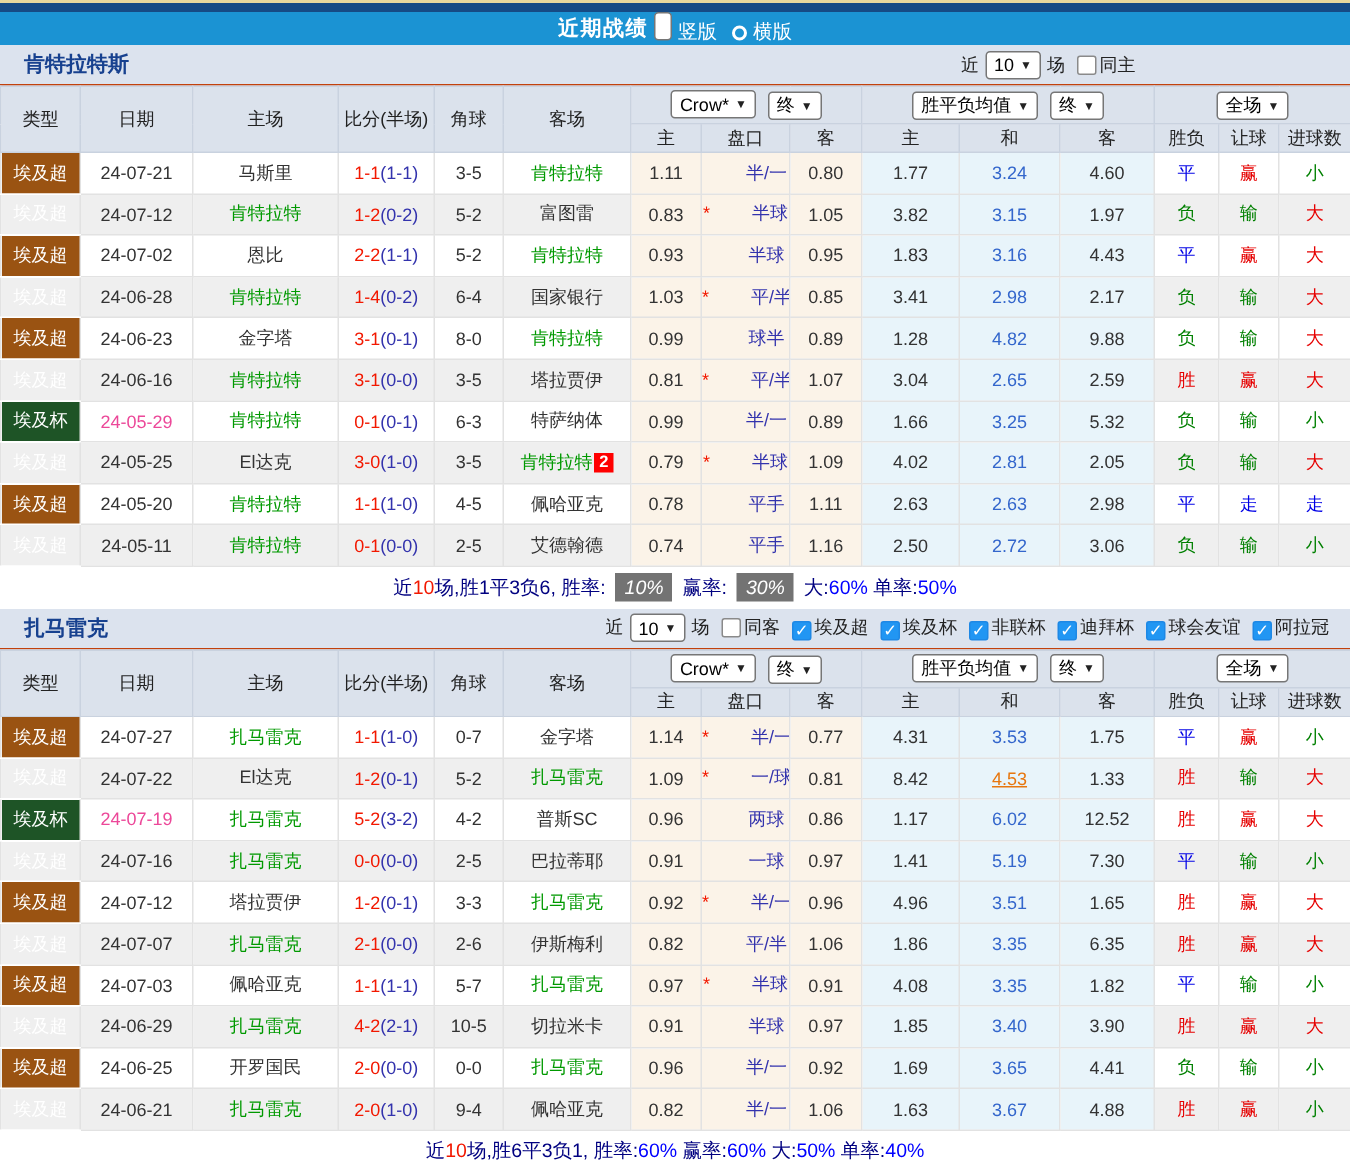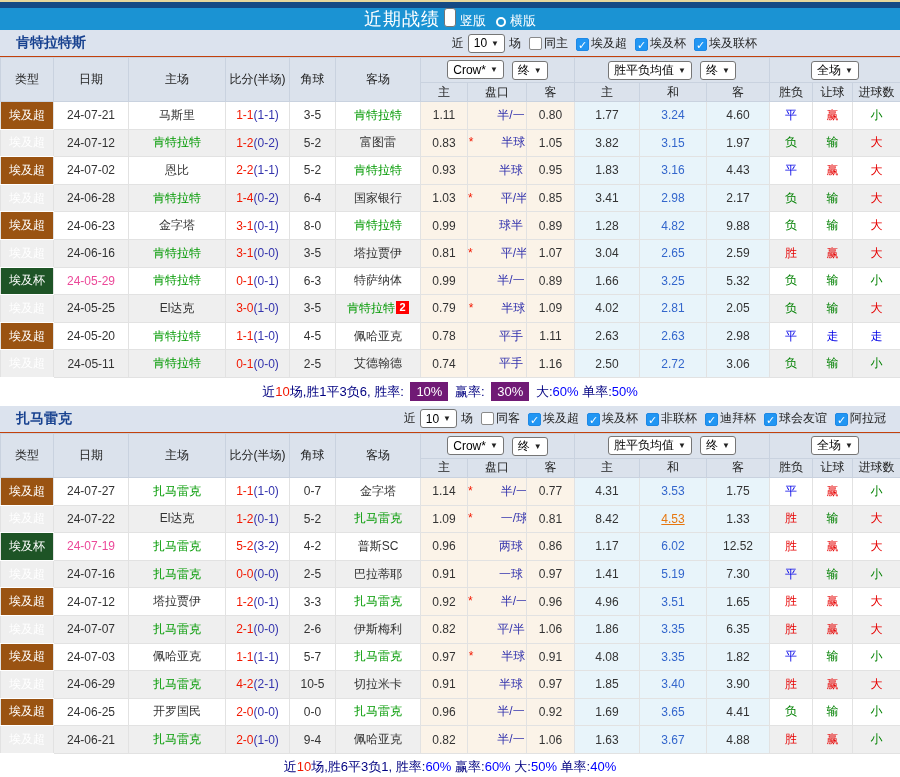--- a/index.html
+++ b/index.html
@@ -3,21 +3,21 @@
 <meta charset="utf-8">
 <style>
   * { box-sizing: border-box; margin:0; padding:0; }
   body { background:#fff; font-family:"Liberation Sans","DejaVu Sans",sans-serif; }
   .wrap { width:900px; height:777px; overflow:hidden; background:#fff; }
 
   
   .goldline { height:2px; background:#E8D79C; }
   .navyline { height:6px; background:#164A84; }
   .topbar { height:22px; background:#1B93D3; color:#fff; display:flex; align-items:center; justify-content:center; font-size:13px; }
-  .topbar .title { font-weight:normal; font-size:18px; letter-spacing:1px; }
+  .topbar .title { font-weight:bold; font-size:14px; letter-spacing:1px; }
   .radio { display:inline-block; width:10px; height:10px; border-radius:50%; border:2px solid #fff; vertical-align:-2px; margin:0 4px 0 10px; }
   .radio.sel { background:#fff; }
   .radio-label { color:#fff; font-size:13px; cursor:default;margin-top:32px; }
 
   
   .secbar { height:27px; background:#DCE3EE; display:flex; align-items:center; border-bottom:1px solid #c2410c; }
   .teamname { color:#17418F; font-weight:bold; font-size:14px; margin-left:16px; }
   .filters { margin-left:auto; display:flex; align-items:center; font-size:12px; color:#222; white-space:nowrap; }
   .sec-0 .filters { margin-right:143px; }
   .sec-1 .filters { margin-right:14px; }
@@ -50,21 +50,21 @@
   .t-green { color:#008000; }
   .t-blue { color:#0000E6; }
   .badge { display:inline-block; background:#F00; color:#fff; font-size:11px; min-width:13px; height:13px; line-height:13px; vertical-align:1px; margin-left:1px; font-weight:bold; }
 
   
   .summary { height:28px; line-height:28px; background:#fff; text-align:center; font-size:13px; }
   .summary.small { height:27px; line-height:25px; }
   .s-navy { color:#000080; }
   .s-red { color:#F21800; }
   .s-blue { color:#0000FF; }
-  .s-badge { background:#701a75; color:#fff; padding:2px 6px; margin:0 3px; }
+  .s-badge { background:#737373; color:#fff; padding:2px 6px; margin:0 3px;font-style:italic; }
 </style>
 </head>
 <body>
 
 <div class="wrap">
   <div class="goldline"></div>
   <div class="navyline"></div>
   <div class="topbar">
     <span class="title">近期战绩</span>
     <span id="radio-group"><span class="radio sel"></span><span class="radio-label">竖版</span><span class="radio"></span><span class="radio-label">横版</span></span>
@@ -75,21 +75,20 @@
       <span class="teamname">肯特拉特斯</span>
       <span class="filters">
         <span>近</span>
         <span class="sel">
             <span>10</span>
             <span class="arr">▼</span>
           </span>
         <span>场</span>
         <span class="cb"></span>
         <span>同主</span>
-        <span class="comps"><span class="cb checked">✓</span><span>埃及超</span><span class="cb checked">✓</span><span>埃及杯</span><span class="cb checked">✓</span><span>埃及联杯</span></span>
       </span>
     </div>
     <table>
       <colgroup>
           <col style="width:53px">
           <col style="width:75px">
           <col style="width:97px">
           <col style="width:64px">
           <col style="width:46px">
           <col style="width:85px">

